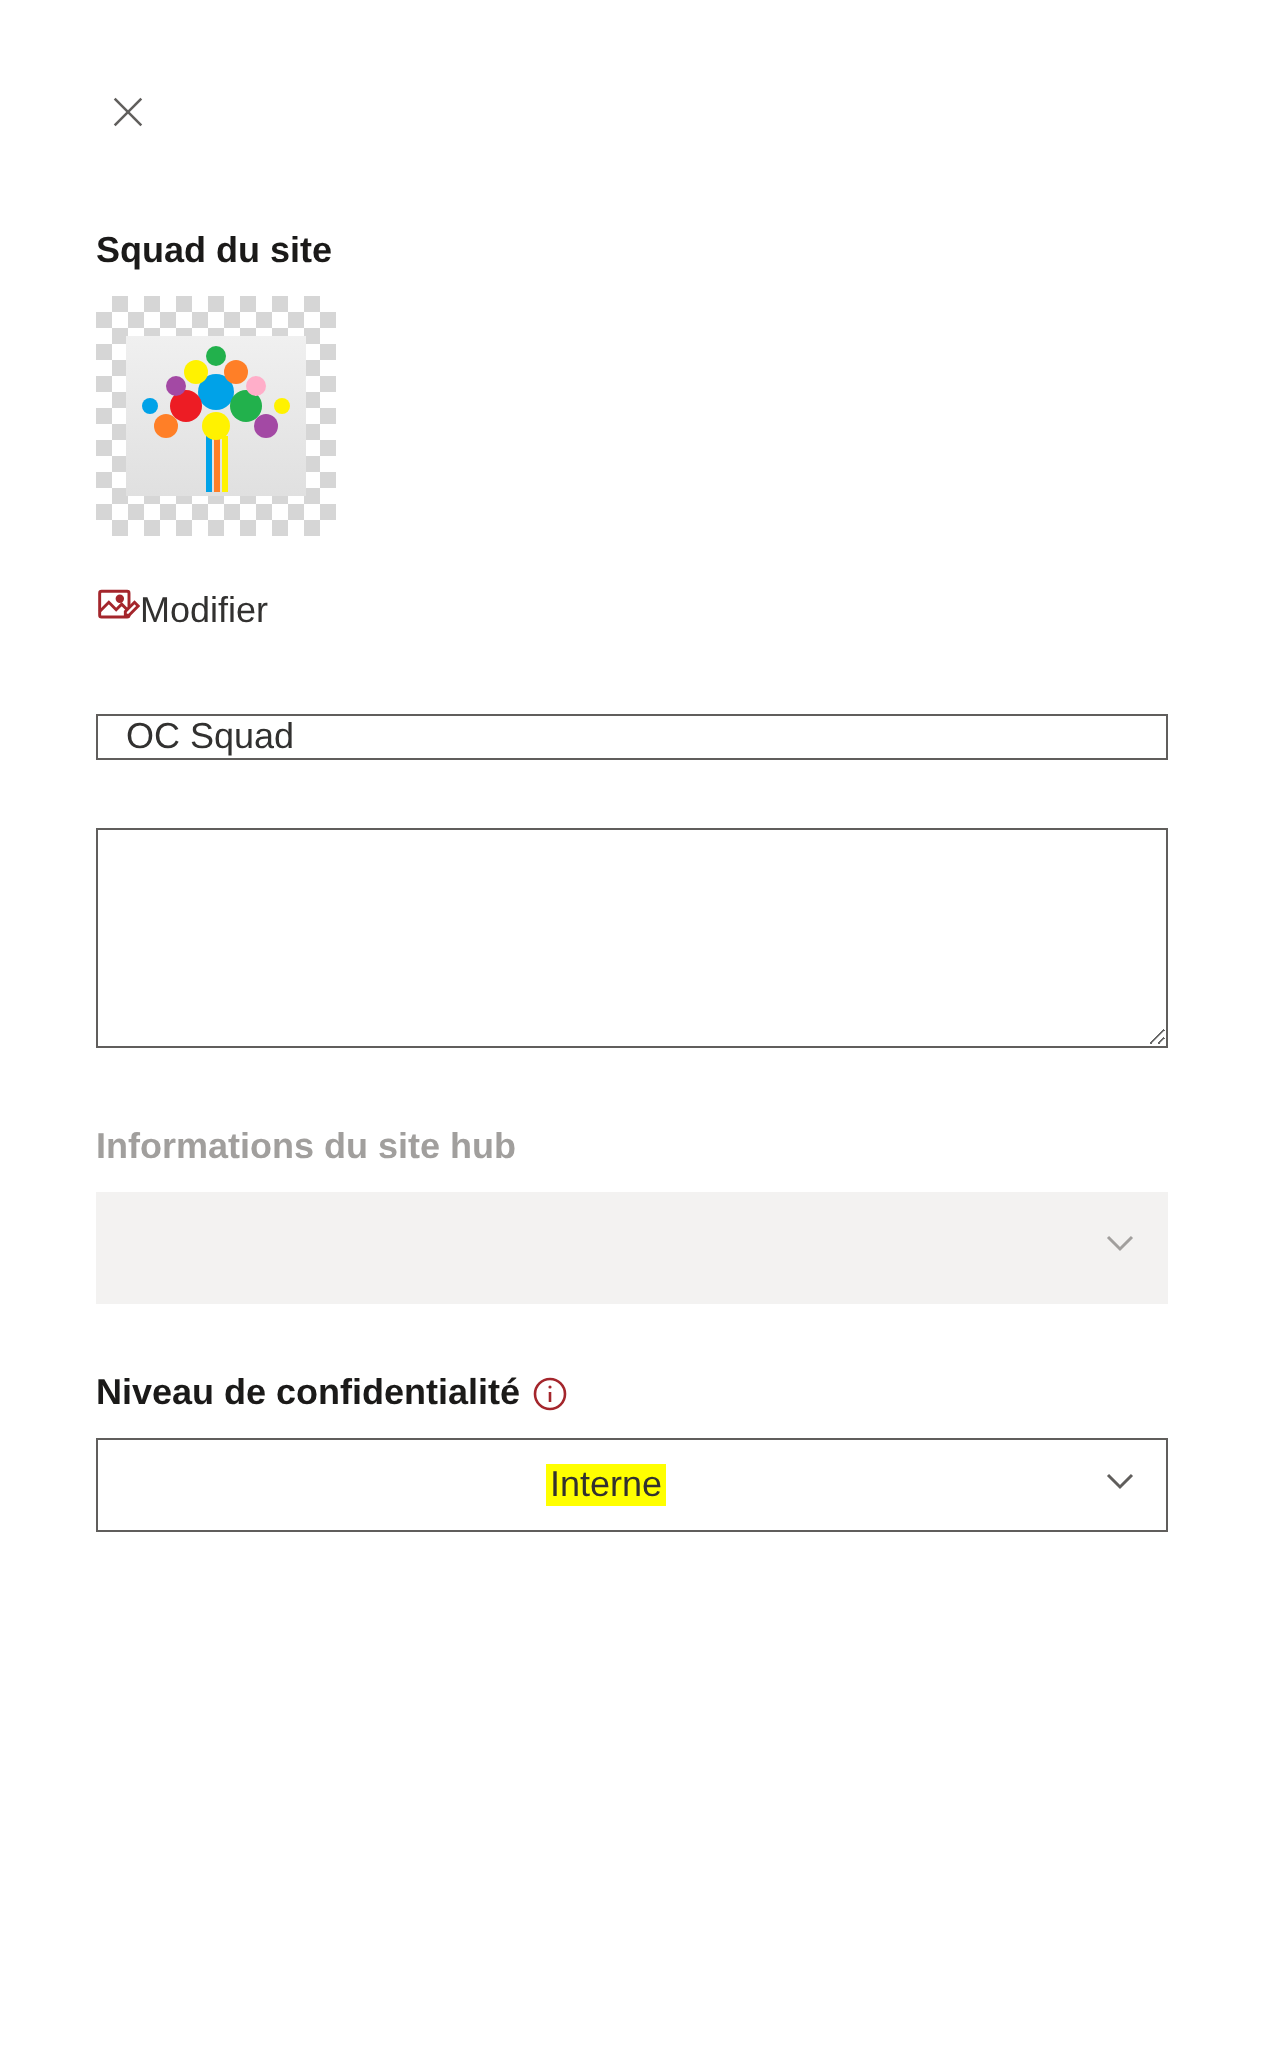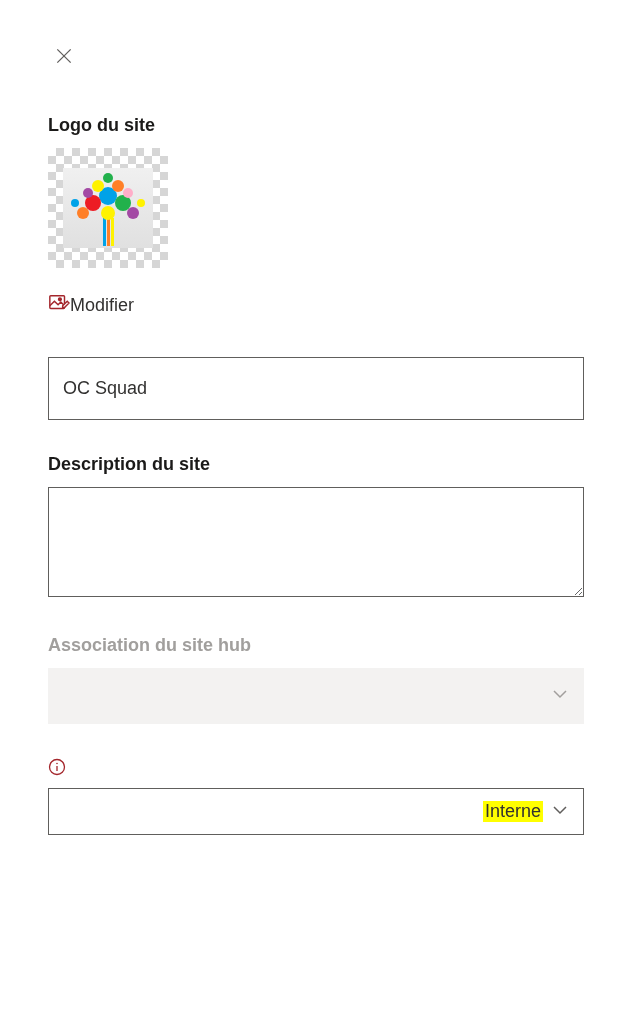--- a/index.html
+++ b/index.html
@@ -73,21 +73,21 @@
     border: none;
     cursor: pointer;
     font-size: 18px;
     color: #323130;
     padding: 4px 0;
   }
   .modify-link .icon svg { width: 22px; height: 22px; }
   .text-input {
     width: 100%;
     border: 1px solid #605e5c;
-    padding: 20px 14px;
+    padding: 0 14px;
     font-size: 18px;
     font-family: inherit;
     color: #323130;
     background: #fff;
   }
   .textarea {
     width: 100%;
     border: 1px solid #605e5c;
     padding: 12px 14px;
     font-size: 18px;
@@ -105,21 +105,21 @@
     text-align: left;
     background: #fff;
     border: 1px solid #605e5c;
     padding: 12px 40px 12px 14px;
     font-size: 18px;
     font-family: inherit;
     color: #323130;
     cursor: pointer;
     display: flex;
     align-items: center;
-    justify-content: flex-end;
+    justify-content: center;
   }
   .select-btn.disabled-select {
     background: #f3f2f1;
     border: none;
     color: #a19f9d;
     height: 56px;
     cursor: default;
   }
   .chevron {
     position: absolute;
@@ -148,21 +148,21 @@
     <span>
       <svg viewBox="0 0 24 24" fill="none" stroke="currentColor" stroke-width="1.5">
         <line x1="4" y1="4" x2="20" y2="20"></line>
         <line x1="20" y1="4" x2="4" y2="20"></line>
       </svg>
     </span>
   </button>
 </div>
 
 <div class="section">
-  <div class="section-label">Logo du site</div>
+  <div class="section-label">Squad du site</div>
   <div class="logo-thumb">
     <div class="logo-inner">
       <svg viewBox="0 0 90 80">
         <rect x="40" y="50" width="3" height="28" fill="#00a2e8"></rect>
         <rect x="44" y="50" width="3" height="28" fill="#ff7f27"></rect>
         <rect x="48" y="50" width="3" height="28" fill="#fff200"></rect>
         <circle cx="45" cy="28" r="9" fill="#00a2e8"></circle>
         <circle cx="30" cy="35" r="8" fill="#ed1c24"></circle>
         <circle cx="60" cy="35" r="8" fill="#22b14c"></circle>
         <circle cx="20" cy="45" r="6" fill="#ff7f27"></circle>
@@ -189,40 +189,40 @@
     </span>
     <span>Modifier</span>
   </button>
 </div>
 
 <div class="section">
   <input type="text" class="text-input" value="OC Squad" style="">
 </div>
 
 <div class="section">
-  <div class="section-label">Description du site</div>
   <textarea class="textarea" style=""></textarea>
 </div>
 
 <div class="section disabled">
-  <div class="section-label">Association du site hub</div>
+  <div class="section-label">Informations du site hub</div>
   <div class="select-wrap">
     <button class="select-btn disabled-select">
       <span></span>
     </button>
     <span class="chevron">
       <svg viewBox="0 0 16 16" fill="none" stroke="#a19f9d" stroke-width="1.5">
         <polyline points="2,5 8,11 14,5"></polyline>
       </svg>
     </span>
   </div>
 </div>
 
 <div class="section">
   <div class="section-label">
+    <span>Niveau de confidentialité</span>
     <span class="info-icon">
       <svg viewBox="0 0 18 18" fill="none" stroke="currentColor" stroke-width="1.3">
         <circle cx="9" cy="9" r="7.5"></circle>
         <line x1="9" y1="8" x2="9" y2="13"></line>
         <circle cx="9" cy="5.5" r="0.8" fill="currentColor" stroke="none"></circle>
       </svg>
     </span>
   </div>
   <div class="select-wrap">
     <button class="select-btn">

